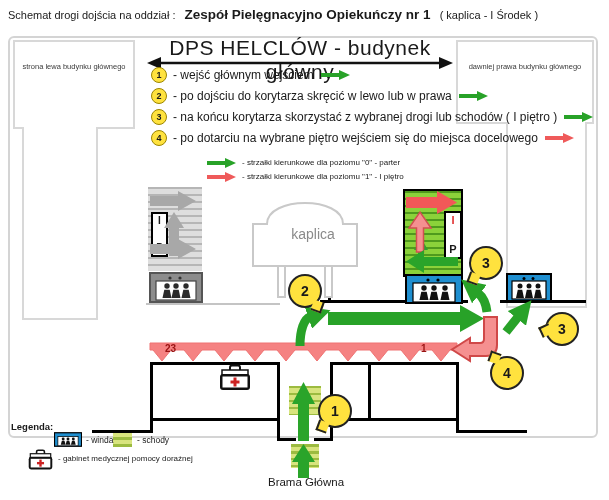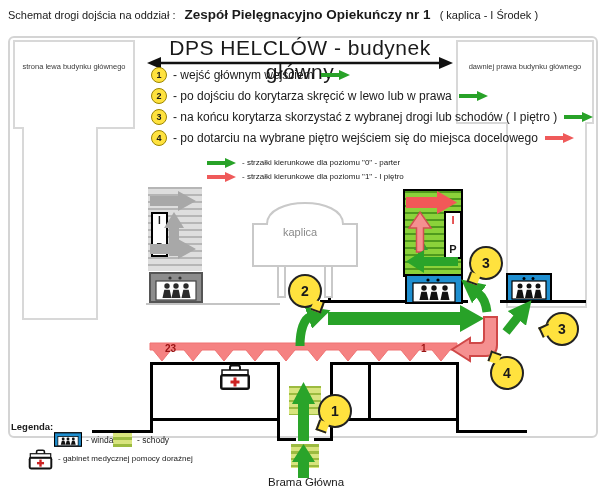--- a/index.html
+++ b/index.html
@@ -274,21 +274,21 @@
   <div class="marker tail-dl" style="left:469px;top:246px;">
     <span>3</span>
     </div>
   <div class="marker tail-l" style="left:545px;top:312px;">
     <span>3</span>
     </div>
   <div class="marker tail-ul" style="left:490px;top:356px;">
     <span>4</span>
     </div>
 
-  <div class="lab" style="left:283px;top:226px;width:60px;text-align:left;font-size:11px;color:#8a8a8a;">kaplica</div>
+  <div class="lab" style="left:283px;top:226px;width:60px;text-align:center;font-size:14px;color:#8a8a8a;">kaplica</div>
   <div class="lab" style="left:165px;top:343px;font-size:10px;font-weight:bold;color:#991111;">23</div>
   <div class="lab" style="left:421px;top:343px;font-size:10px;font-weight:bold;color:#991111;">1</div>
   <div class="lab" style="left:258px;top:476px;width:96px;text-align:center;font-size:11.5px;">Brama Główna</div>
 
   <div class="legend-head">Legenda:</div>
   <svg class="icon" style="left:54px;top:430px;" width="28" height="19" viewBox="0 0 58 30">
     <rect x="1" y="1" width="56" height="28" fill="#1f8fd0" stroke="#000" stroke-width="2.5"></rect>
     <rect x="8" y="9" width="42" height="19" fill="#fff" stroke="#000" stroke-width="1.5"></rect>
     <g fill="#111">
       <circle cx="19" cy="14" r="3"></circle>

